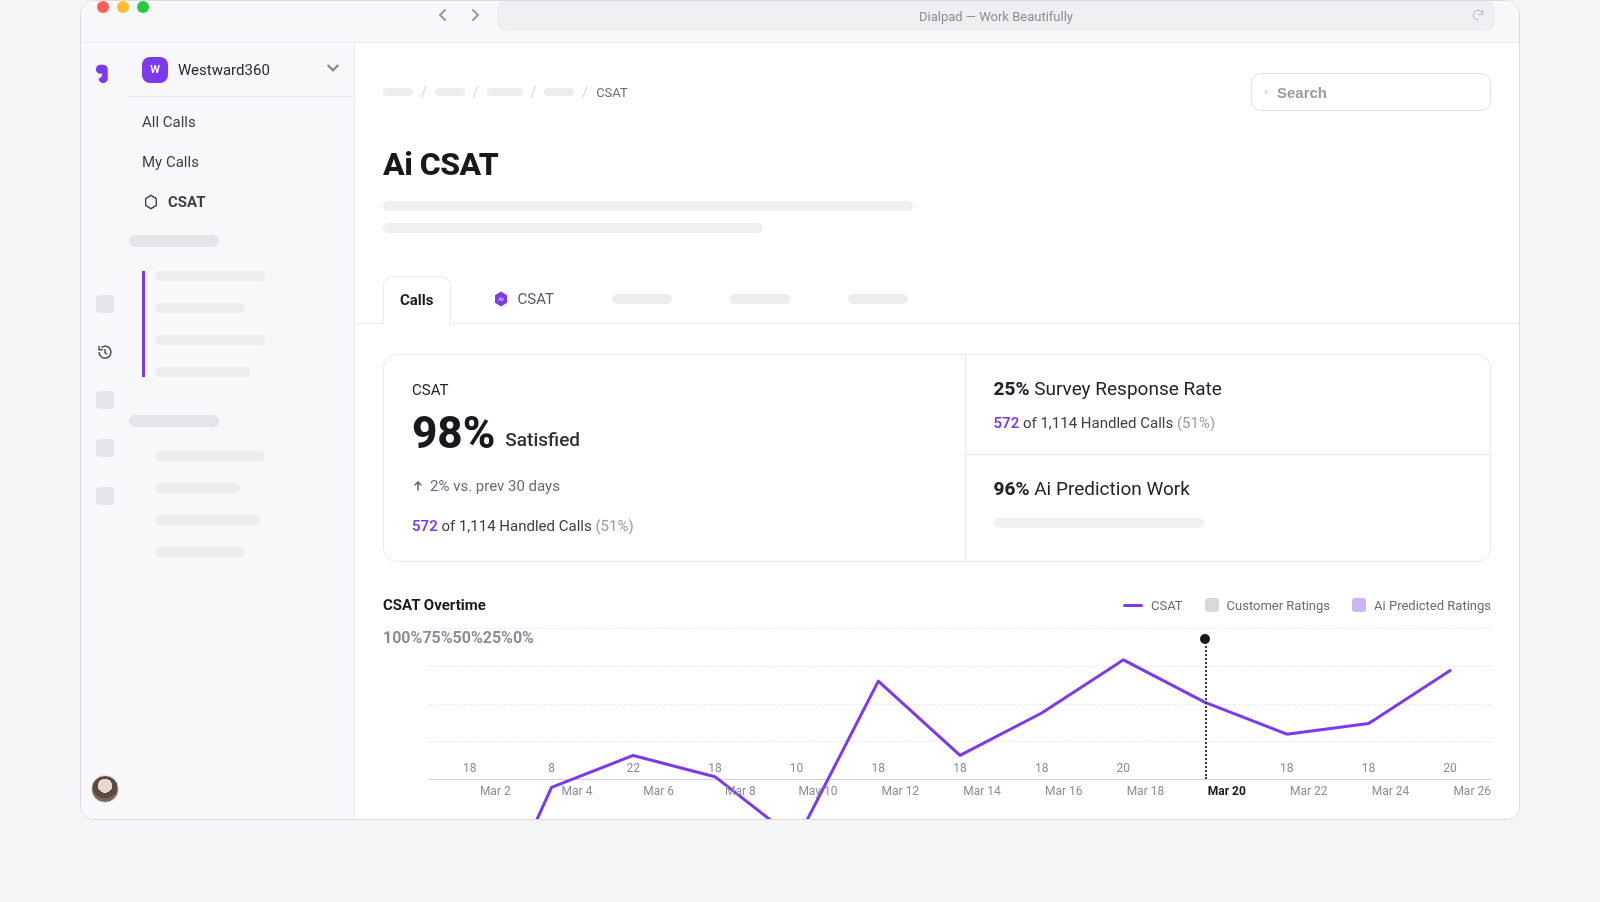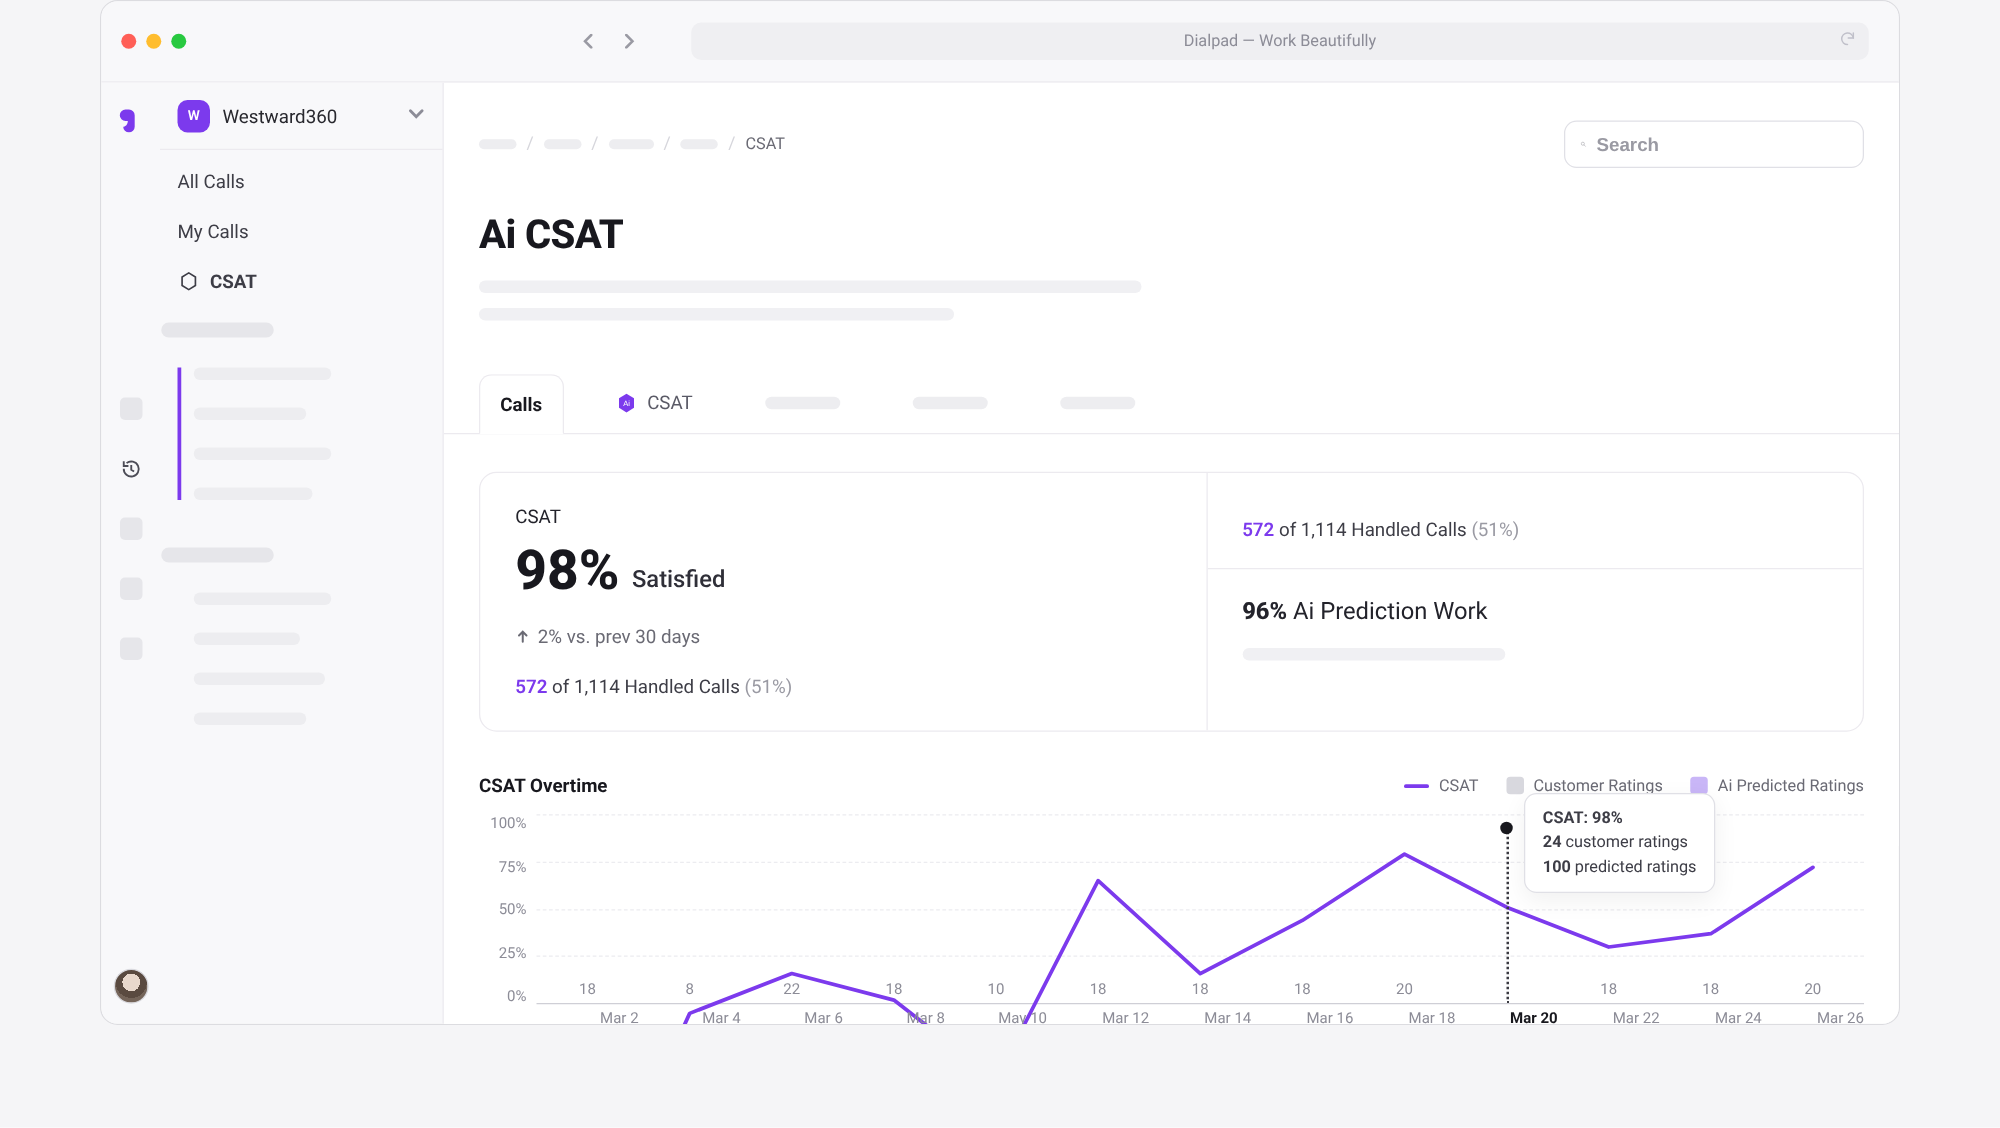--- a/index.html
+++ b/index.html
@@ -16,27 +16,27 @@
     background: #fcfcfd;
     border: 1px solid #dcdce0;
     border-radius: 14px;
     overflow: hidden;
     margin: 0 auto;
     display: flex;
     flex-direction: column;
   }
   
   .titlebar {
-    height: 65px;
+    height: 42px;
     display: flex;
-    align-items: center;
+    align-items: flex-start;
     padding: 0 16px;
     border-bottom: 1px solid #eceaef;
     background: #f8f8fa;
-    gap: 28px;
+    gap: 0;
   }
   .traffic-lights { display: flex; gap: 8px; }
   .tl { width: 12px; height: 12px; border-radius: 50%; }
   .tl-red { background: #ff5f57; }
   .tl-yellow { background: #ffbd2e; }
   .tl-green { background: #28c940; }
   .nav-arrows { display: flex; gap: 4px; margin-left: 280px; }
   .nav-arrow {
     width: 28px; height: 28px; display: flex; align-items: center; justify-content: center;
     color: #9a9aa3; cursor: pointer; border-radius: 6px;
@@ -200,22 +200,22 @@
   .sw-box { width:14px; height:14px; border-radius:3px;}
   .sw-grey { background:#d8d8de; }
   .sw-purple { background:#c9b6f7; }
 
   .chart {
     margin-top:14px; height:180px; position:relative; padding-left:46px;
     padding-bottom:28px;
   }
   .y-axis {
     position:absolute; left:0; top:0; bottom:28px; width:46px;
-    display:flex; flex-direction:column; justify-content:space-between;
-    font-size:12px; color:#8c8c97; text-align:right; padding-right:8px;
+    display:flex; flex-direction:row; justify-content:space-between;
+    font-size:16px; color:#8c8c97; text-align:right; padding-right:8px;font-weight:bold;
   }
   .plot {
     position:absolute; left:46px; right:0; top:0; bottom:28px;
     border-bottom:1px solid #cfcfd6;
   }
   .grid-line { position:absolute; left:0; right:0; height:0; border-top:1px dashed #ececf0;}
   .x-axis {
     position:absolute; left:46px; right:0; bottom:0; height:24px;
     display:flex;
   }
@@ -410,20 +410,24 @@
             <span>2% vs. prev 30 days</span>
           </div>
           <div class="handled">
             <span class="accent">572</span>
             <span>of 1,114 Handled Calls</span>
             <span class="muted">(51%)</span>
           </div>
         </div>
         <div class="met-right">
           <div class="cell">
+            <div class="met-line">
+              <b>25%</b>
+              <span>Survey Response Rate</span>
+            </div>
             <div class="handled" style="margin-top:14px">
               <span class="accent">572</span>
               <span>of 1,114 Handled Calls</span>
               <span class="muted">(51%)</span>
             </div>
           </div>
           <div class="cell">
             <div class="met-line">
               <b>96%</b>
               <span>Ai Prediction Work</span>
@@ -554,25 +558,20 @@
                   <div class="customer" style="height: 4.4%;"></div>
                   <div class="predicted" style="height: 22%;"></div>
                 </div>
               </div>
             </div>
           <svg class="line-svg" id="line-svg" preserveAspectRatio="none" viewBox="0 0 1000 1000">
               <path d="M38.46153846153846 320 L115.38461538461539 150 L192.3076923076923 120 L269.2307692307692 140 L346.15384615384613 200 L423.07692307692304 50 L500 120 L576.9230769230769 80 L653.8461538461538 30 L730.7692307692307 70 L807.6923076923076 100 L884.6153846153845 90 L961.5384615384615 40 " fill="none" stroke="#7c3aed" stroke-width="18" stroke-linecap="round" stroke-linejoin="round" vector-effect="non-scaling-stroke" style="stroke-width: 3px;"></path>
             </svg>
           <div id="marker-line" class="marker-line" style="left: 73.0769%; top: 7%; bottom: 0px;"></div>
           <div id="marker-dot" class="marker-dot" style="left: 73.0769%; top: 7%;"></div>
-          <div id="tooltip" class="tooltip" style="left: calc(73.0769% + 14px); top: calc(7% - 28px);">
-            <div class="row"><b><span>CSAT:</span> <span>98%</span></b></div>
-            <div class="row"><b>24</b> <span>customer ratings</span></div>
-            <div class="row"><b>100</b> <span>predicted ratings</span></div>
-          </div>
         </div>
         <div class="x-axis" id="x-axis">
             <div class="x-slot">Mar 2</div>
             <div class="x-slot">Mar 4</div>
             <div class="x-slot">Mar 6</div>
             <div class="x-slot">Mar 8</div>
             <div class="x-slot">May 10</div>
             <div class="x-slot">Mar 12</div>
             <div class="x-slot">Mar 14</div>
             <div class="x-slot">Mar 16</div>

